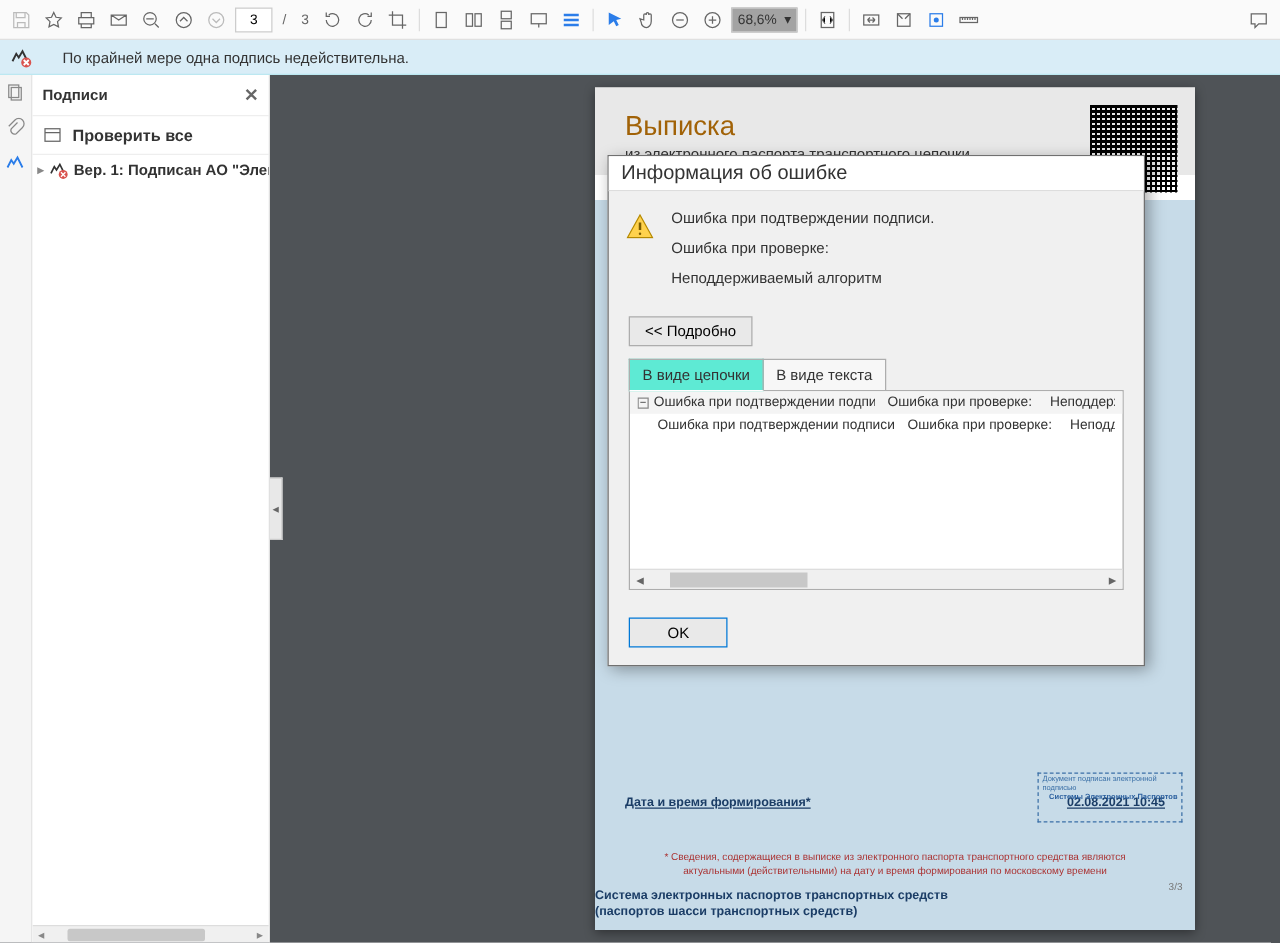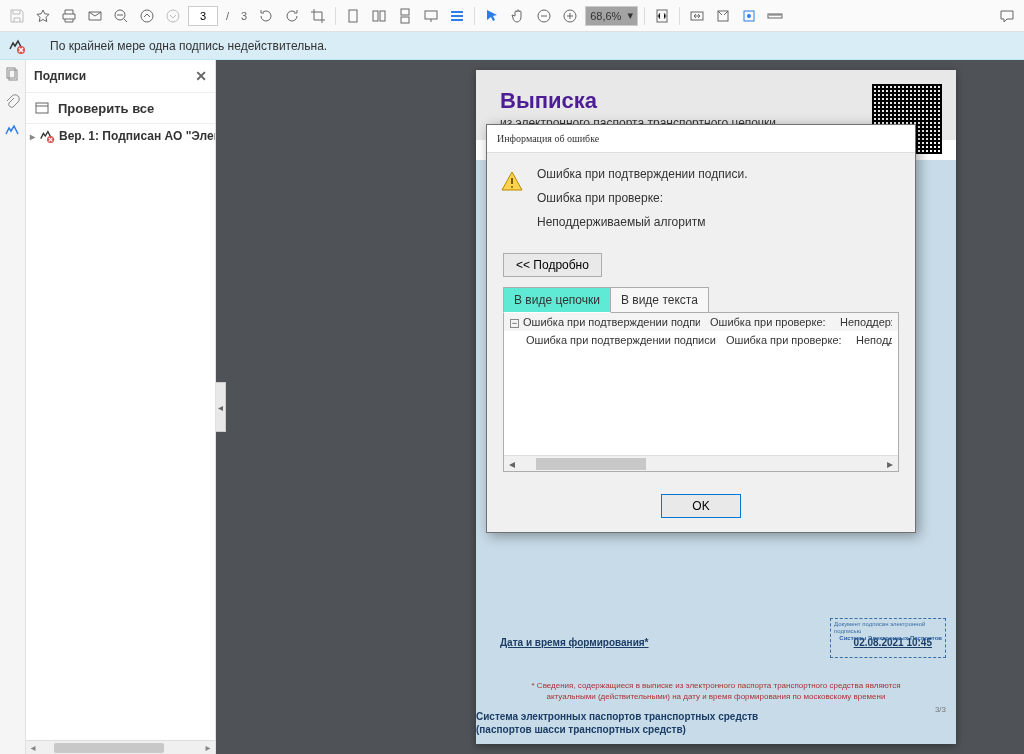--- a/index.html
+++ b/index.html
@@ -32,55 +32,55 @@
 .hscroll { position: absolute; bottom: 0; left: 0; right: 0; height: 14px; background: #f0f0f0; border-top: 1px solid #ddd; display: flex; align-items: center; }
 .hscroll-thumb { height: 10px; background: #c8c8c8; border-radius: 2px; margin-left: 14px; width: 110px; }
 .hscroll-arrow { width: 14px; text-align: center; color: #888; font-size: 10px; }
 
 
 .viewport { flex: 1; background: #4f5357; position: relative; overflow: hidden; }
 .collapse-handle { position: absolute; left: 0; top: 50%; transform: translateY(-50%); width: 10px; height: 50px; background: #e8e8e8; border: 1px solid #ccc; border-left: none; display: flex; align-items: center; justify-content: center; color: #666; font-size: 10px; cursor: pointer; }
 
 .page { position: absolute; left: 260px; top: 10px; width: 480px; height: 674px; background: #fff; box-shadow: 0 2px 8px rgba(0,0,0,.4); }
 .page-head { background: #e8e8e8; padding: 18px 24px 10px; }
-.doc-title { font-size: 22px; font-weight: 700; color: #4c1d95; }
+.doc-title { font-size: 22px; font-weight: 400; color: #a16207; }
 .doc-sub { font-size: 12px; color: #333; margin-top: 2px; }
 .qr { position: absolute; right: 14px; top: 14px; width: 70px; height: 70px; background:
   repeating-linear-gradient(0deg,#000 0 2px,transparent 2px 4px),
   repeating-linear-gradient(90deg,#000 0 2px,transparent 2px 4px);
   background-blend-mode: multiply; }
 
 .page-body { position: absolute; top: 90px; left: 0; right: 0; bottom: 0; background: #c7dbe8; }
 .foot-row { position: absolute; bottom: 96px; left: 0; right: 0; padding: 0 24px; display: flex; justify-content: space-between; font-size: 10px; font-weight: 600; color: #1b3d66; text-decoration: underline; }
 .stamp { position: absolute; right: 10px; bottom: 86px; width: 116px; height: 40px; border: 1px dashed #3a6fa6; font-size: 6px; color: #3a6fa6; padding: 2px 3px; line-height: 1.2; }
 .footnote { position: absolute; bottom: 42px; left: 0; right: 0; text-align: center; font-size: 8px; color: #a33; padding: 0 30px; line-height: 1.3; }
 .footnote2 { position: absolute; bottom: 8px; left: 0; right: 0; text-align: left; font-size: 10px; font-weight: 600; color: #1b3d66; line-height: 1.3; }
 .page-num-corner { position: absolute; right: 10px; bottom: 30px; font-size: 8px; color: #777; }
 
 
 .modal { position: absolute; left: 270px; top: 64px; width: 430px; background: #f0f0f0; border: 1px solid #707070; box-shadow: 3px 3px 12px rgba(0,0,0,.35); }
-.modal-title { height: 28px; background: #fff; display: flex; align-items: center; padding: 0 10px; font-size: 10px; border-bottom: 1px solid #ddd; font-family: Liberation Serif, serif; }
+.modal-title { height: 28px; background: #fff; display: flex; align-items: center; padding: 0 10px; font-size: 16px; border-bottom: 1px solid #ddd; }
 .modal-body { padding: 14px 16px 14px 50px; position: relative; min-height: 90px; }
 .warn-tri { position: absolute; left: 14px; top: 18px; width: 22px; height: 20px; }
 .modal-body p { font-size: 12px; margin-bottom: 10px; }
 .details-btn { margin: 0 0 10px 16px; padding: 4px 12px; font-size: 12px; background: #e9e9e9; border: 1px solid #adadad; cursor: pointer; }
 .tabs { display: flex; margin: 0 16px; }
 .tab { padding: 5px 10px; font-size: 12px; border: 1px solid #adadad; background: #f7f7f7; cursor: pointer; margin-right: -1px; }
 .tab.active { background: #5eead4; border-bottom-color: #fff; position: relative; z-index: 2; }
 .tab-content { margin: -1px 16px 12px; border: 1px solid #adadad; background: #fff; height: 160px; position: relative; overflow: hidden; }
 .chain-row { display: flex; padding: 3px 6px; font-size: 11px; gap: 10px; white-space: nowrap; }
 .chain-row .c1 { width: 190px; overflow: hidden; }
 .chain-row .c2 { width: 120px; overflow: hidden; }
 .chain-row .c3 { flex: 1; overflow: hidden; }
 .chain-row:first-child { background: #f4f4f4; }
 .chain-row .toggle { display:inline-block; width:9px; height:9px; border:1px solid #888; text-align:center; line-height:7px; font-size:9px; margin-right:4px; }
 .tc-hscroll { position:absolute; bottom:0; left:0; right:0; height:16px; background:#f0f0f0; border-top:1px solid #ddd; display:flex; align-items:center; }
 .tc-thumb { height:12px; background:#c8c8c8; width:110px; margin-left:16px; }
 .tc-arrow { width:16px; text-align:center; color:#666; }
-.modal-foot { padding: 10px 16px 14px; display: flex; justify-content: center; }
+.modal-foot { padding: 10px 16px 14px; display: flex; justify-content: flex-start; }
 .ok-btn { padding: 4px 30px; font-size: 12px; background: #e9e9e9; border: 1px solid #0078d7; cursor: pointer; }
 
 
 svg { display: block; }
 </style>
 </head>
 <body>
 
 <div class="toolbar">
   <div class="tb-btn disabled">

